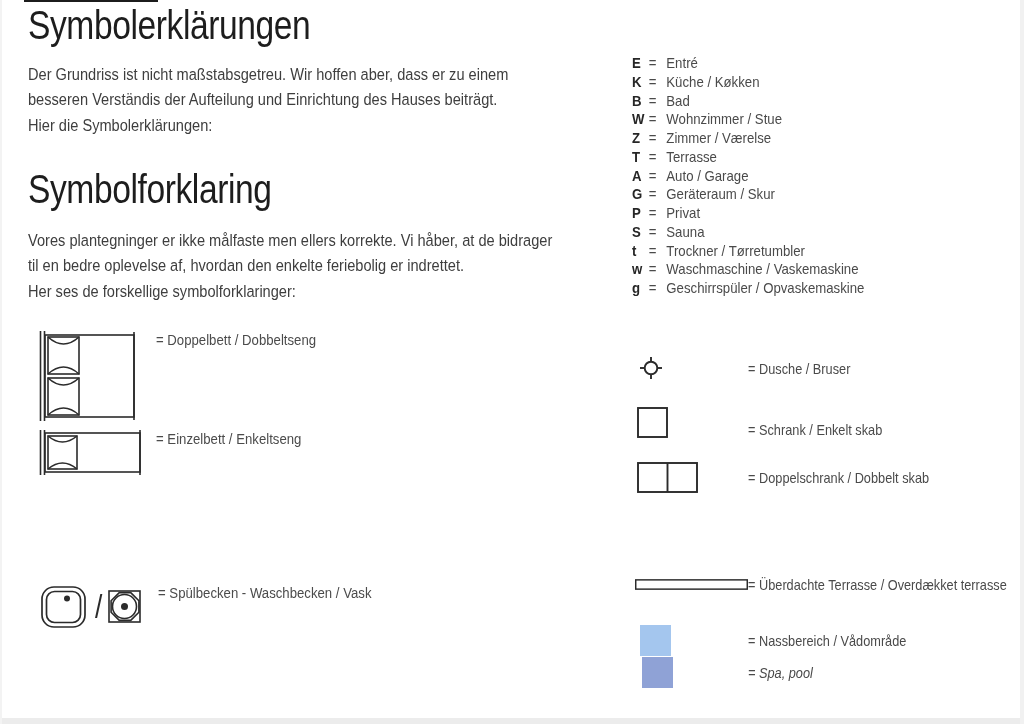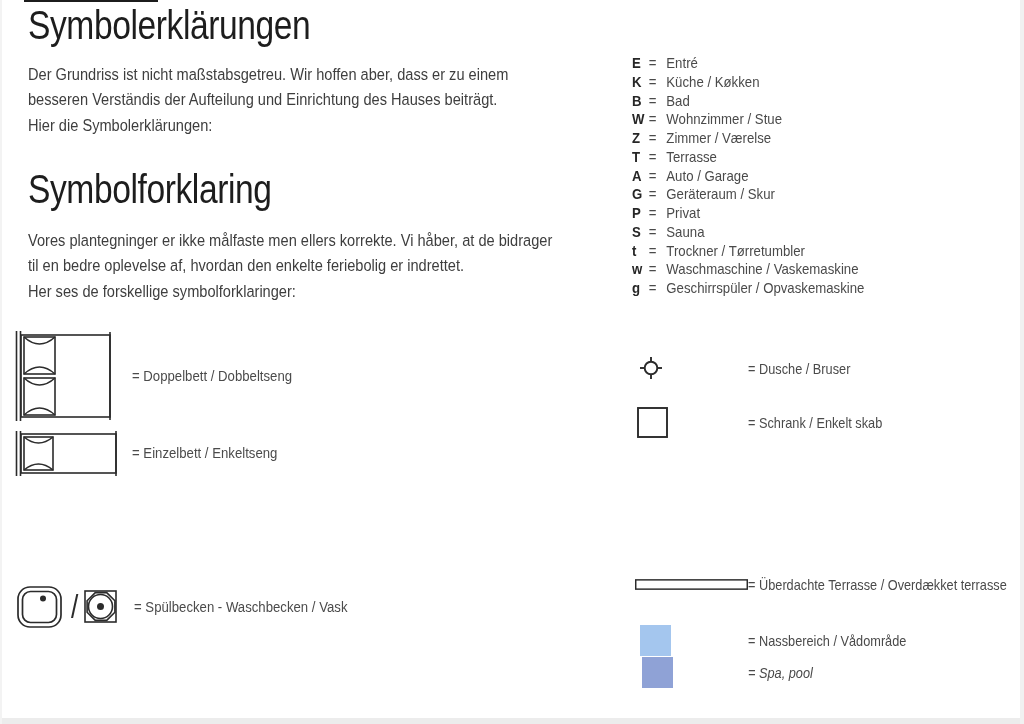--- a/index.html
+++ b/index.html
@@ -42,23 +42,22 @@
     line-height: 25.3px;
     color: #3e3e3e;
     white-space: pre-line;
   }
   .p-de { top: 62px; }
   .p-da { top: 228px; }
 
   
   .sym-row-left {
     position: absolute;
-    left: 14px;
+    left: 38px;
     display: flex;
-    align-items: center;
   }
   .sym-label {
     font-size: 15.5px;
     color: #4b4b4b;
     white-space: nowrap;
   }
   .lrow-1 { top: 331px; height: 90px; }
   .lrow-2 { top: 430px; height: 46px; }
   .lrow-3 { top: 508px; height: 44px; }
   .lrow-4 { top: 584px; height: 46px; }
@@ -101,21 +100,21 @@
     display: flex;
     align-items: center;
     margin-top: 28px;
   }
   .icon-cell {
     width: 116px;
     display: flex;
     align-items: center;
   }
   .rrow-1 { top: 326px; height: 28px; }
-  .rrow-2 { top: 379px; height: 31px; }
+  .rrow-2 { top: 379px; height: 31px; align-items: flex-end; }
   .rrow-3 { top: 434px; height: 31px; }
   .rrow-4 { top: 496px; height: 15px; }
   .rrow-5 { top: 550px; height: 12px; }
   .rrow-6 { top: 597px; height: 31px; align-items: center; }
   .rrow-7 { top: 629px; height: 31px; font-style: italic; }
   .rrow-1 .icon-cell > * { margin-left: 6px; }
   .rrow-2 .icon-cell > * { margin-left: 5px; }
   .rrow-3 .icon-cell > * { margin-left: 5px; }
   .rrow-4 .icon-cell > * { margin-left: 1px; }
   .rrow-5 .icon-cell > * { margin-left: 3px; }
@@ -292,20 +291,31 @@
 
   <div class="sym-row-right rrow-2">
     <div class="icon-cell">
       <svg width="31" height="31" viewBox="0 0 31 31">
         <rect class="ink" x="1" y="1" width="29" height="29" stroke-width="1.9"></rect>
       </svg>
     </div>
     <span class="sym-label-r cond-mid">= Schrank / Enkelt skab</span>
   </div>
 
+  <div class="sym-row-right rrow-3">
+    <div class="icon-cell">
+      <svg width="61" height="31" viewBox="0 0 61 31">
+        <g class="ink" stroke-width="1.9">
+          <rect x="1" y="1" width="59" height="29"></rect>
+          <line x1="30.5" y1="1" x2="30.5" y2="30"></line>
+        </g>
+      </svg>
+    </div>
+    <span class="sym-label-r cond-mid">= Doppelschrank / Dobbelt skab</span>
+  </div>
 
 
   <div class="sym-row-right rrow-5">
     <div class="icon-cell">
       <svg width="116" height="11" viewBox="0 0 116 11">
         <rect class="ink" x="0.75" y="0.75" width="114.5" height="9.5" stroke-width="1.5"></rect>
       </svg>
     </div>
     <span class="sym-label-r cond-mid">= Überdachte Terrasse / Overdækket terrasse</span>
   </div>

